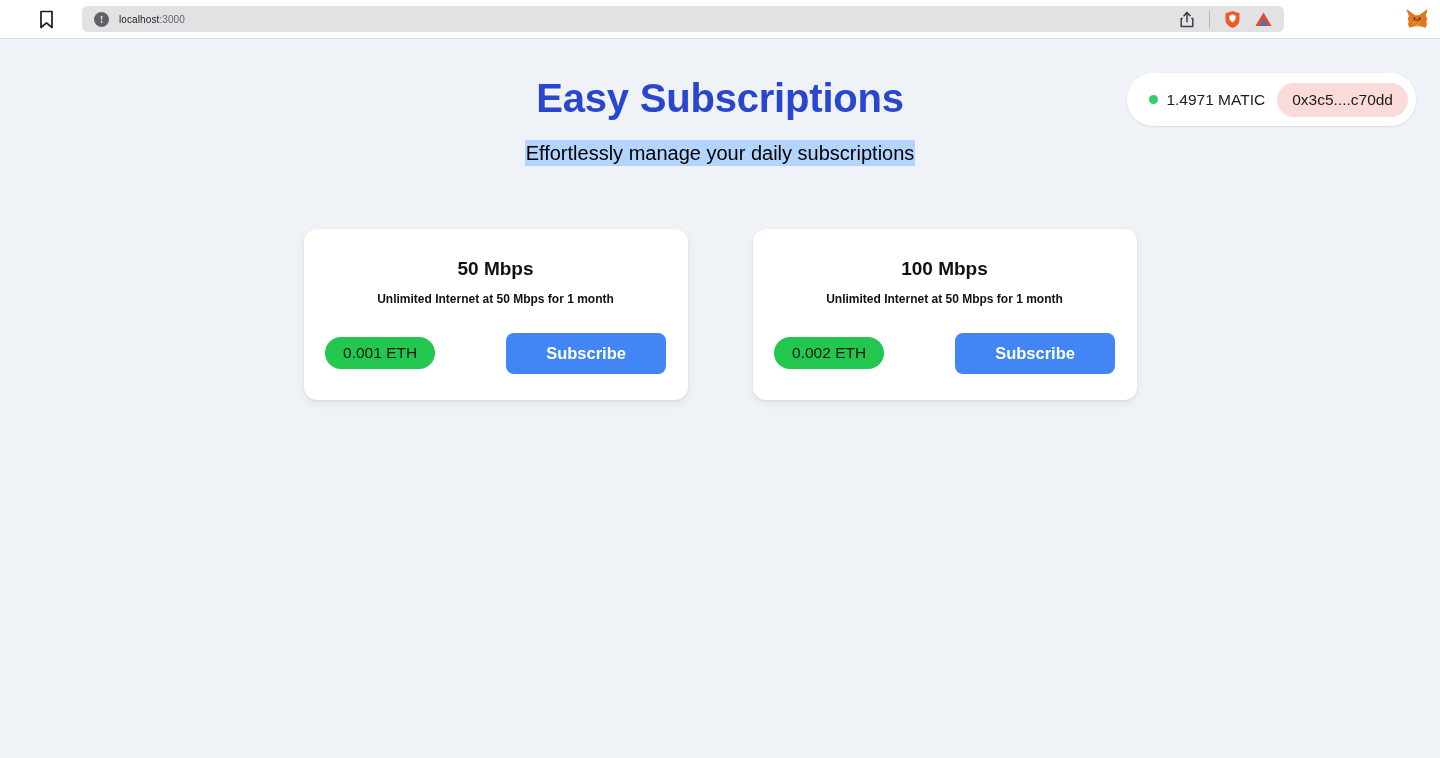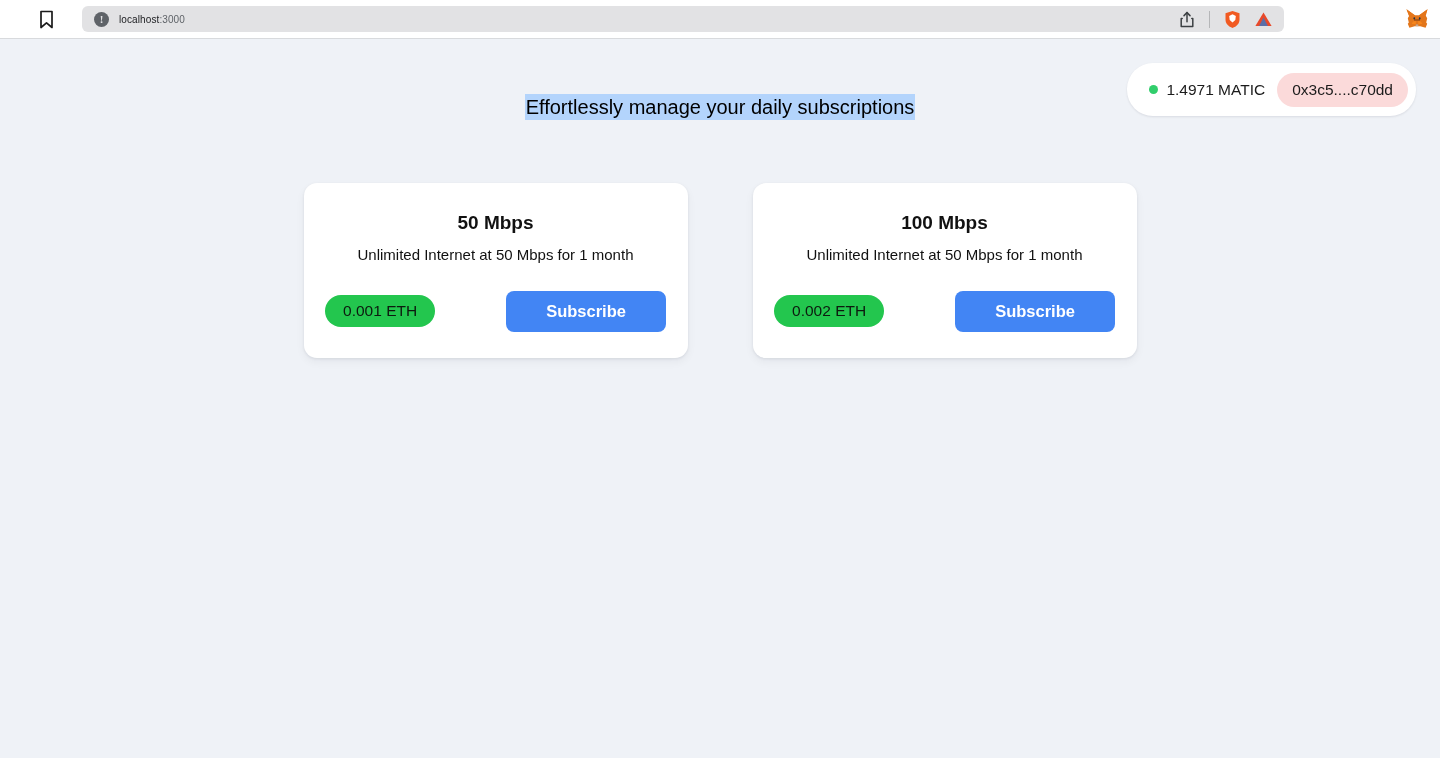--- a/index.html
+++ b/index.html
@@ -118,21 +118,21 @@
   
   .page {
     position: relative;
     width: 1440px;
     height: 719px;
     background: #eff2f7;
   }
 
   .wallet-badge {
     position: absolute;
-    top: 24px;
+    top: 34px;
     right: 24px;
     height: 53px;
     background: #ffffff;
     border-radius: 26px;
     display: flex;
     align-items: center;
     padding: 0 8px 0 22px;
     gap: 12px;
     box-shadow: 0 1px 3px rgba(16,24,40,0.06), 0 1px 2px rgba(16,24,40,0.04);
     cursor: pointer;
@@ -208,24 +208,25 @@
   .plan-title {
     font-size: 19px;
     font-weight: bold;
     color: #111111;
     text-align: center;
     line-height: 1.3;
   }
 
   .plan-desc {
     margin-top: 9px;
-    font-size: 15px;
+    font-size: 12px;
     color: #111111;
     text-align: center;
     line-height: 1.35;
+    font-weight: bold;
   }
 
   .plan-actions {
     margin-top: 26px;
     display: flex;
     align-items: center;
     justify-content: center;
     gap: 71px;
   }
 
@@ -308,20 +309,21 @@
 
 <div class="page">
 
   <div class="wallet-badge">
     <span class="status-dot"></span>
     <span class="wallet-balance">1.4971 MATIC</span>
     <span class="wallet-address">0x3c5....c70dd</span>
   </div>
 
   <div class="hero">
+    <h1 class="page-title">Easy Subscriptions</h1>
     <div class="page-subtitle-wrap">
       <span class="page-subtitle">Effortlessly manage your daily subscriptions</span>
     </div>
   </div>
 
   <div class="cards">
 
     <div class="plan-card">
       <div class="plan-title">50 Mbps</div>
       <div class="plan-desc">Unlimited Internet at 50 Mbps for 1 month</div>

